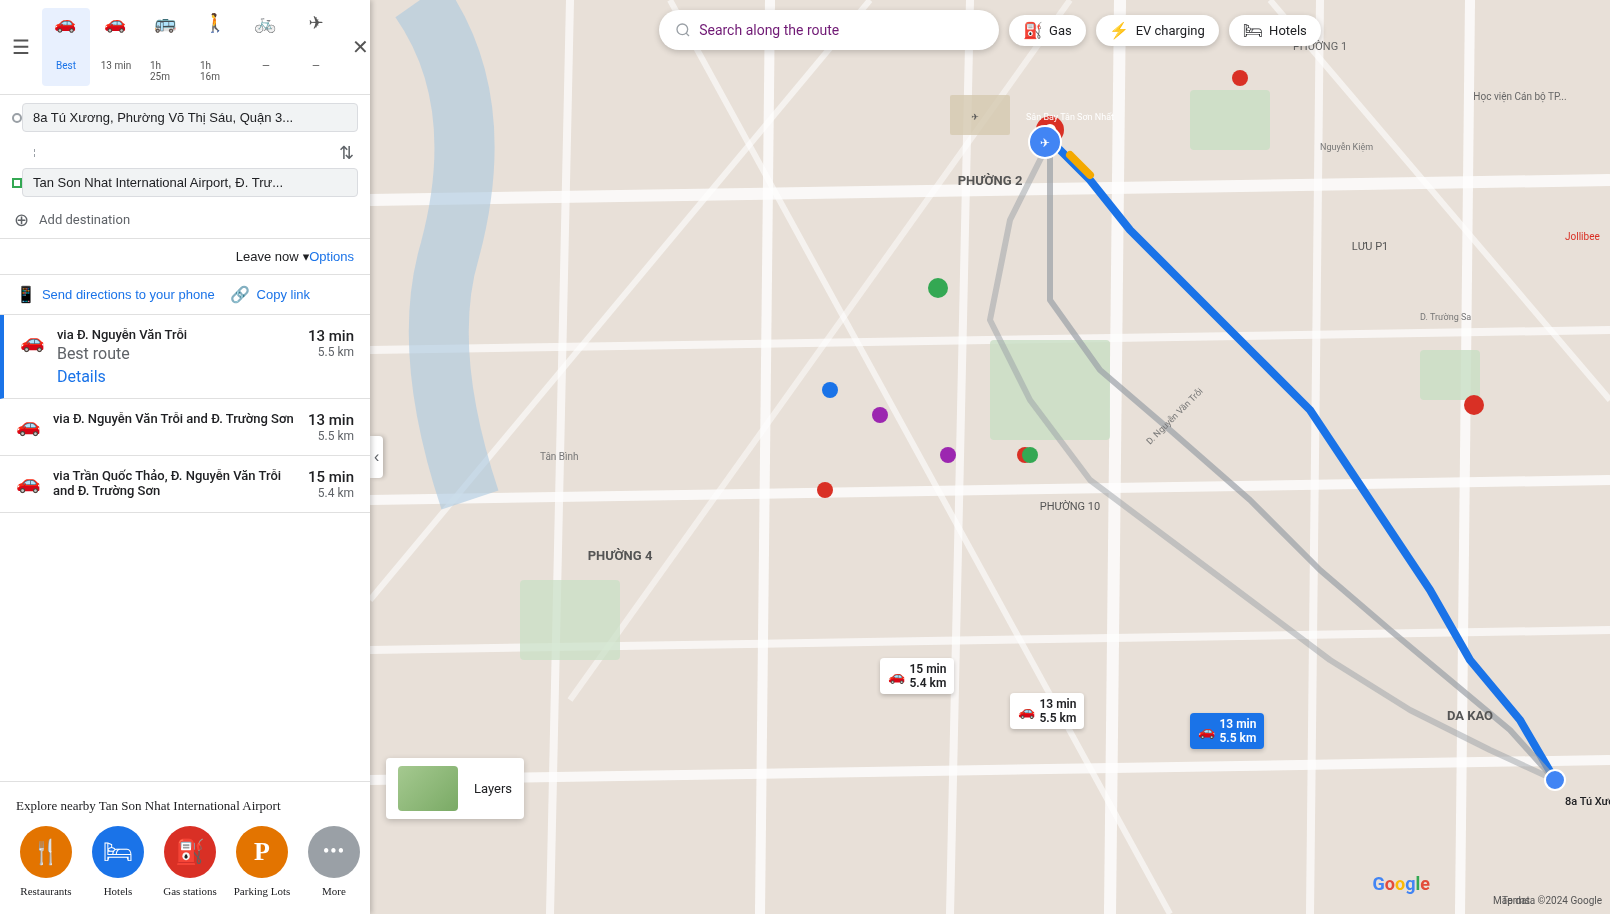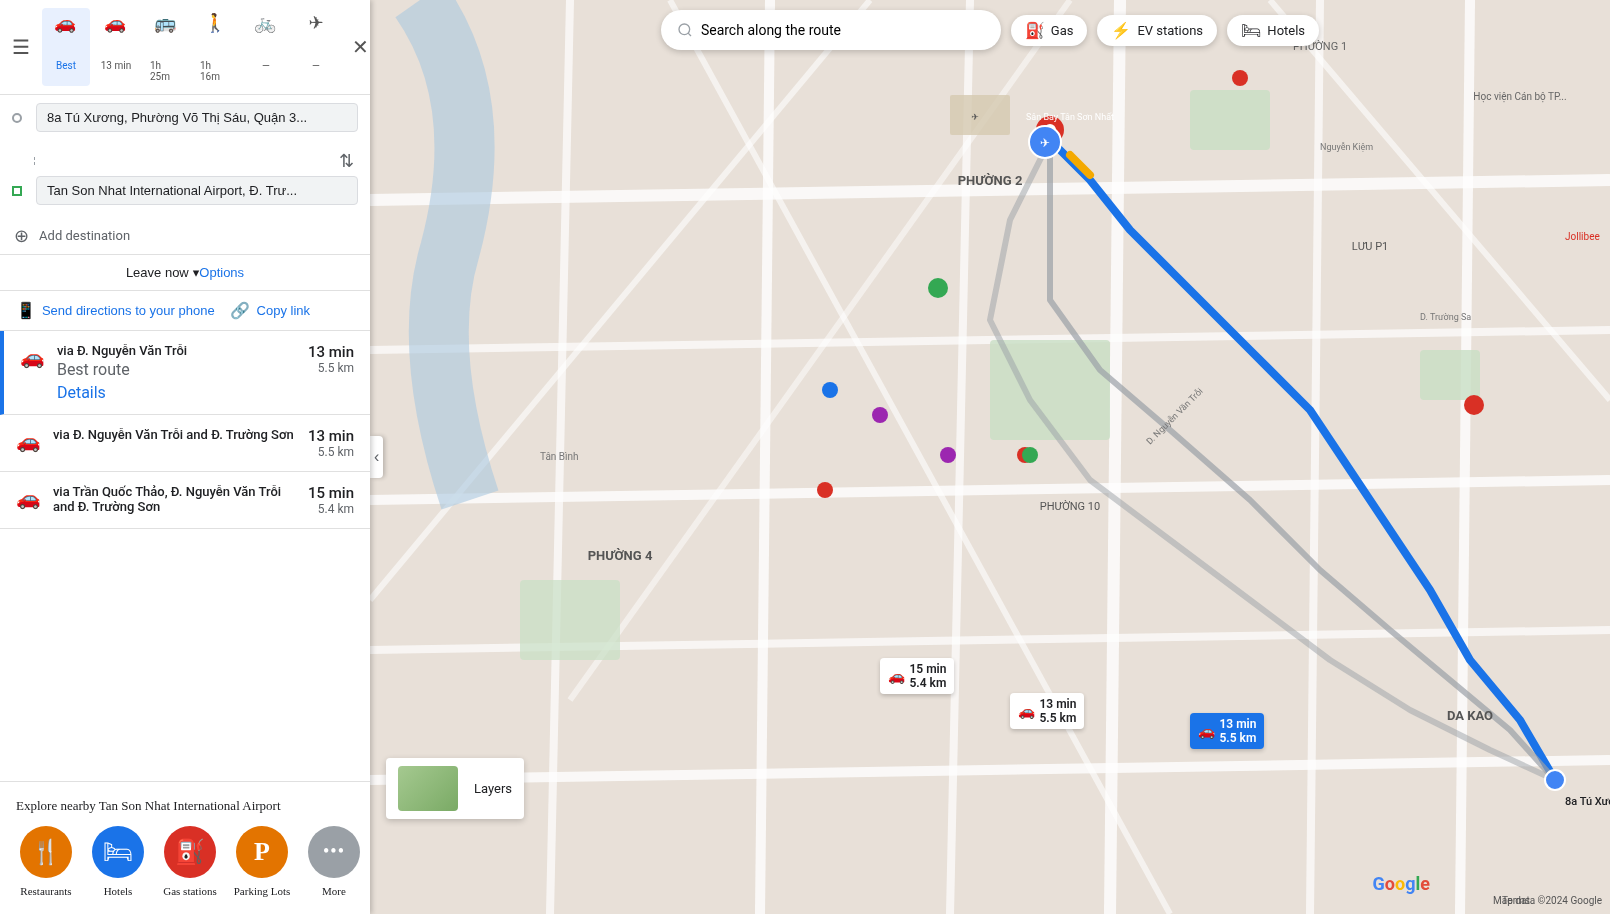--- a/index.html
+++ b/index.html
@@ -46,22 +46,22 @@
 
     
     .inputs-section {
       padding: 8px 12px;
       background: #fff;
       border-bottom: 1px solid #e0e0e0;
     }
     .input-row {
       display: flex;
       align-items: center;
-      gap: 14px;
-      margin-bottom: 14px;
+      gap: 0;
+      margin-bottom: 6px;
     }
     .input-dot {
       width: 10px; height: 10px;
       border: 2px solid #9aa0a6;
       border-radius: 50%;
       flex-shrink: 0;
     }
     .input-dot.dest { border-color: #34a853; border-radius: 0; }
     .route-input {
       flex: 1;
@@ -89,21 +89,21 @@
       cursor: pointer;
       color: #5f6368;
       font-size: 13px;
     }
     .add-icon { font-size: 18px; color: #5f6368; }
 
     
     .leave-options {
       display: flex;
       align-items: center;
-      justify-content: center;
+      justify-content: flex-end;
       padding: 10px 16px;
       border-bottom: 1px solid #e0e0e0;
     }
     .leave-now-btn {
       display: flex;
       align-items: center;
       gap: 4px;
       background: none;
       border: none;
       cursor: pointer;
@@ -221,21 +221,21 @@
     }
     .search-along-route {
       display: flex;
       align-items: center;
       background: #fff;
       border-radius: 24px;
       padding: 12px 16px;
       gap: 8px;
       box-shadow: 0 2px 6px rgba(0,0,0,0.2);
       font-size: 14px;
-      color: #000000;
+      color: #701a75;
       flex: 1;
       max-width: 340px;
       cursor: text;
     }
     .filter-chip {
       display: flex;
       align-items: center;
       background: #fff;
       border-radius: 24px;
       padding: 6px 14px;
@@ -510,21 +510,21 @@
           <line x1="21" y1="21" x2="16.65" y2="16.65"></line>
         </svg>
       <span>Search along the route</span>
     </div>
     <div class="filter-chip">
       <span class="filter-chip-icon">⛽</span>
       <span>Gas</span>
     </div>
     <div class="filter-chip">
       <span class="filter-chip-icon">⚡</span>
-      <span>EV stations</span>
+      <span>EV charging</span>
     </div>
     <div class="filter-chip">
       <span class="filter-chip-icon">🛏</span>
       <span>Hotels</span>
     </div>
   </div>
 
   <button class="map-collapse-btn">‹</button>
 
   <svg class="map-svg" viewBox="0 0 1240 914" xmlns="http://www.w3.org/2000/svg">

